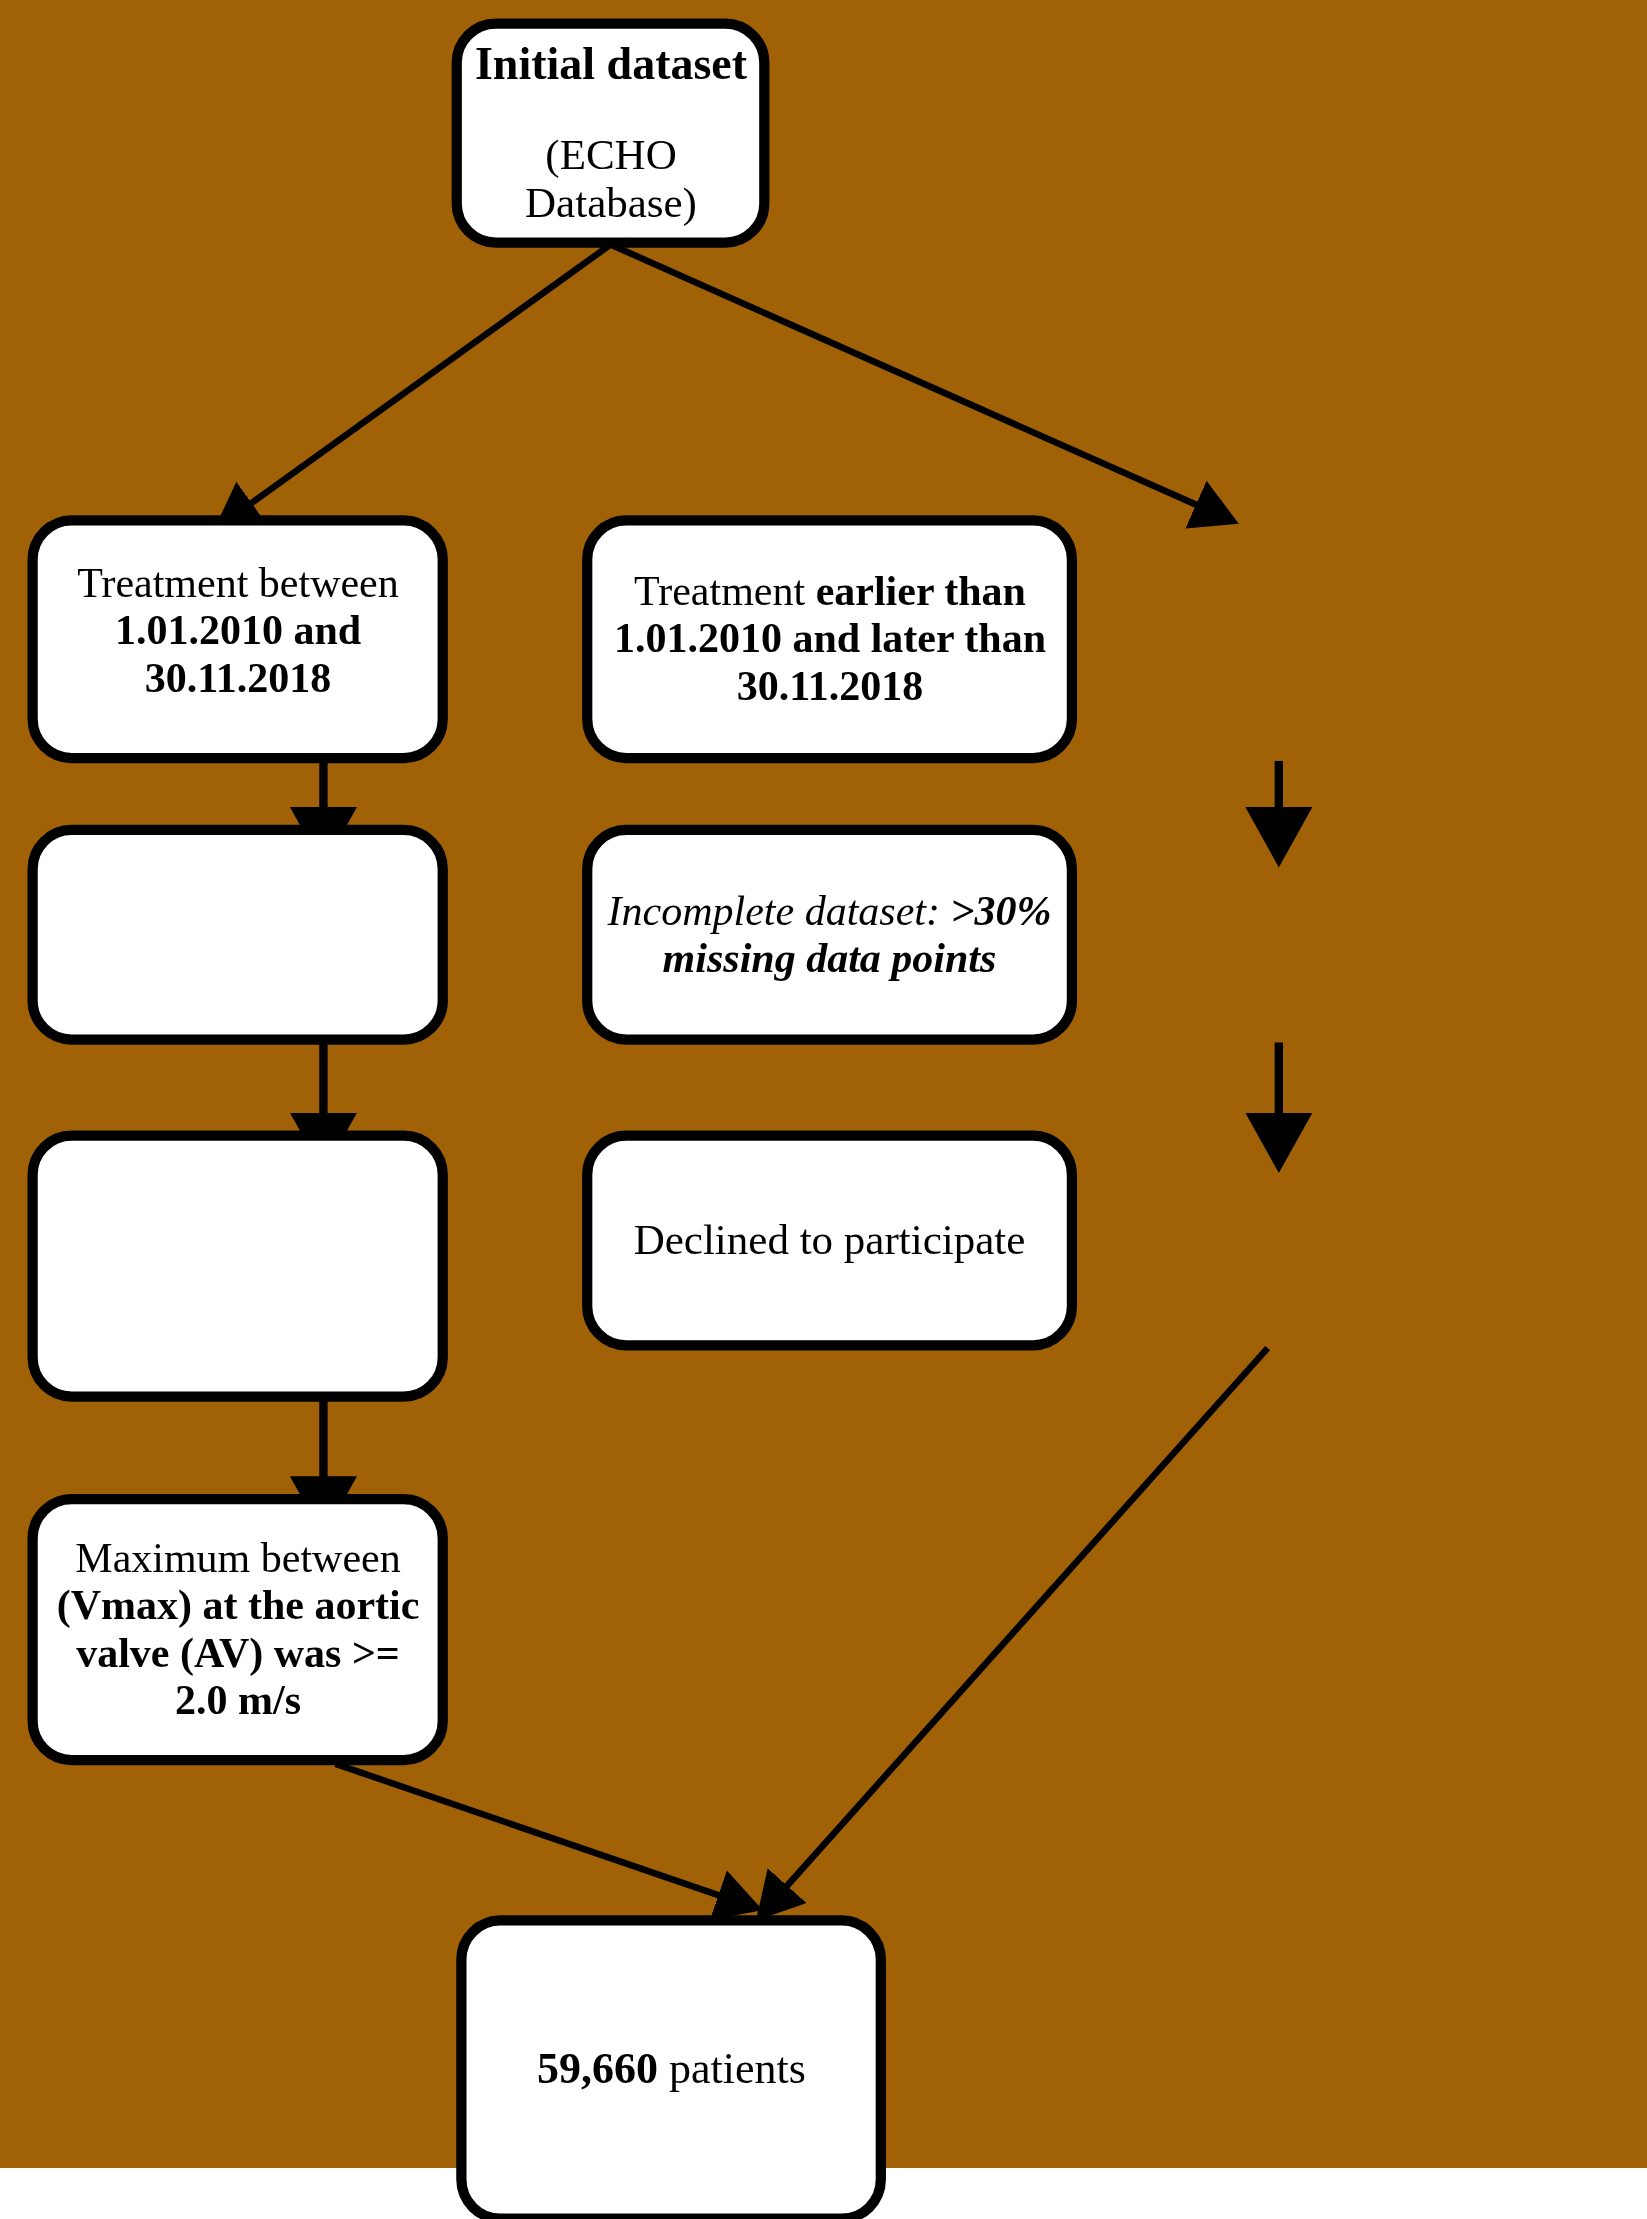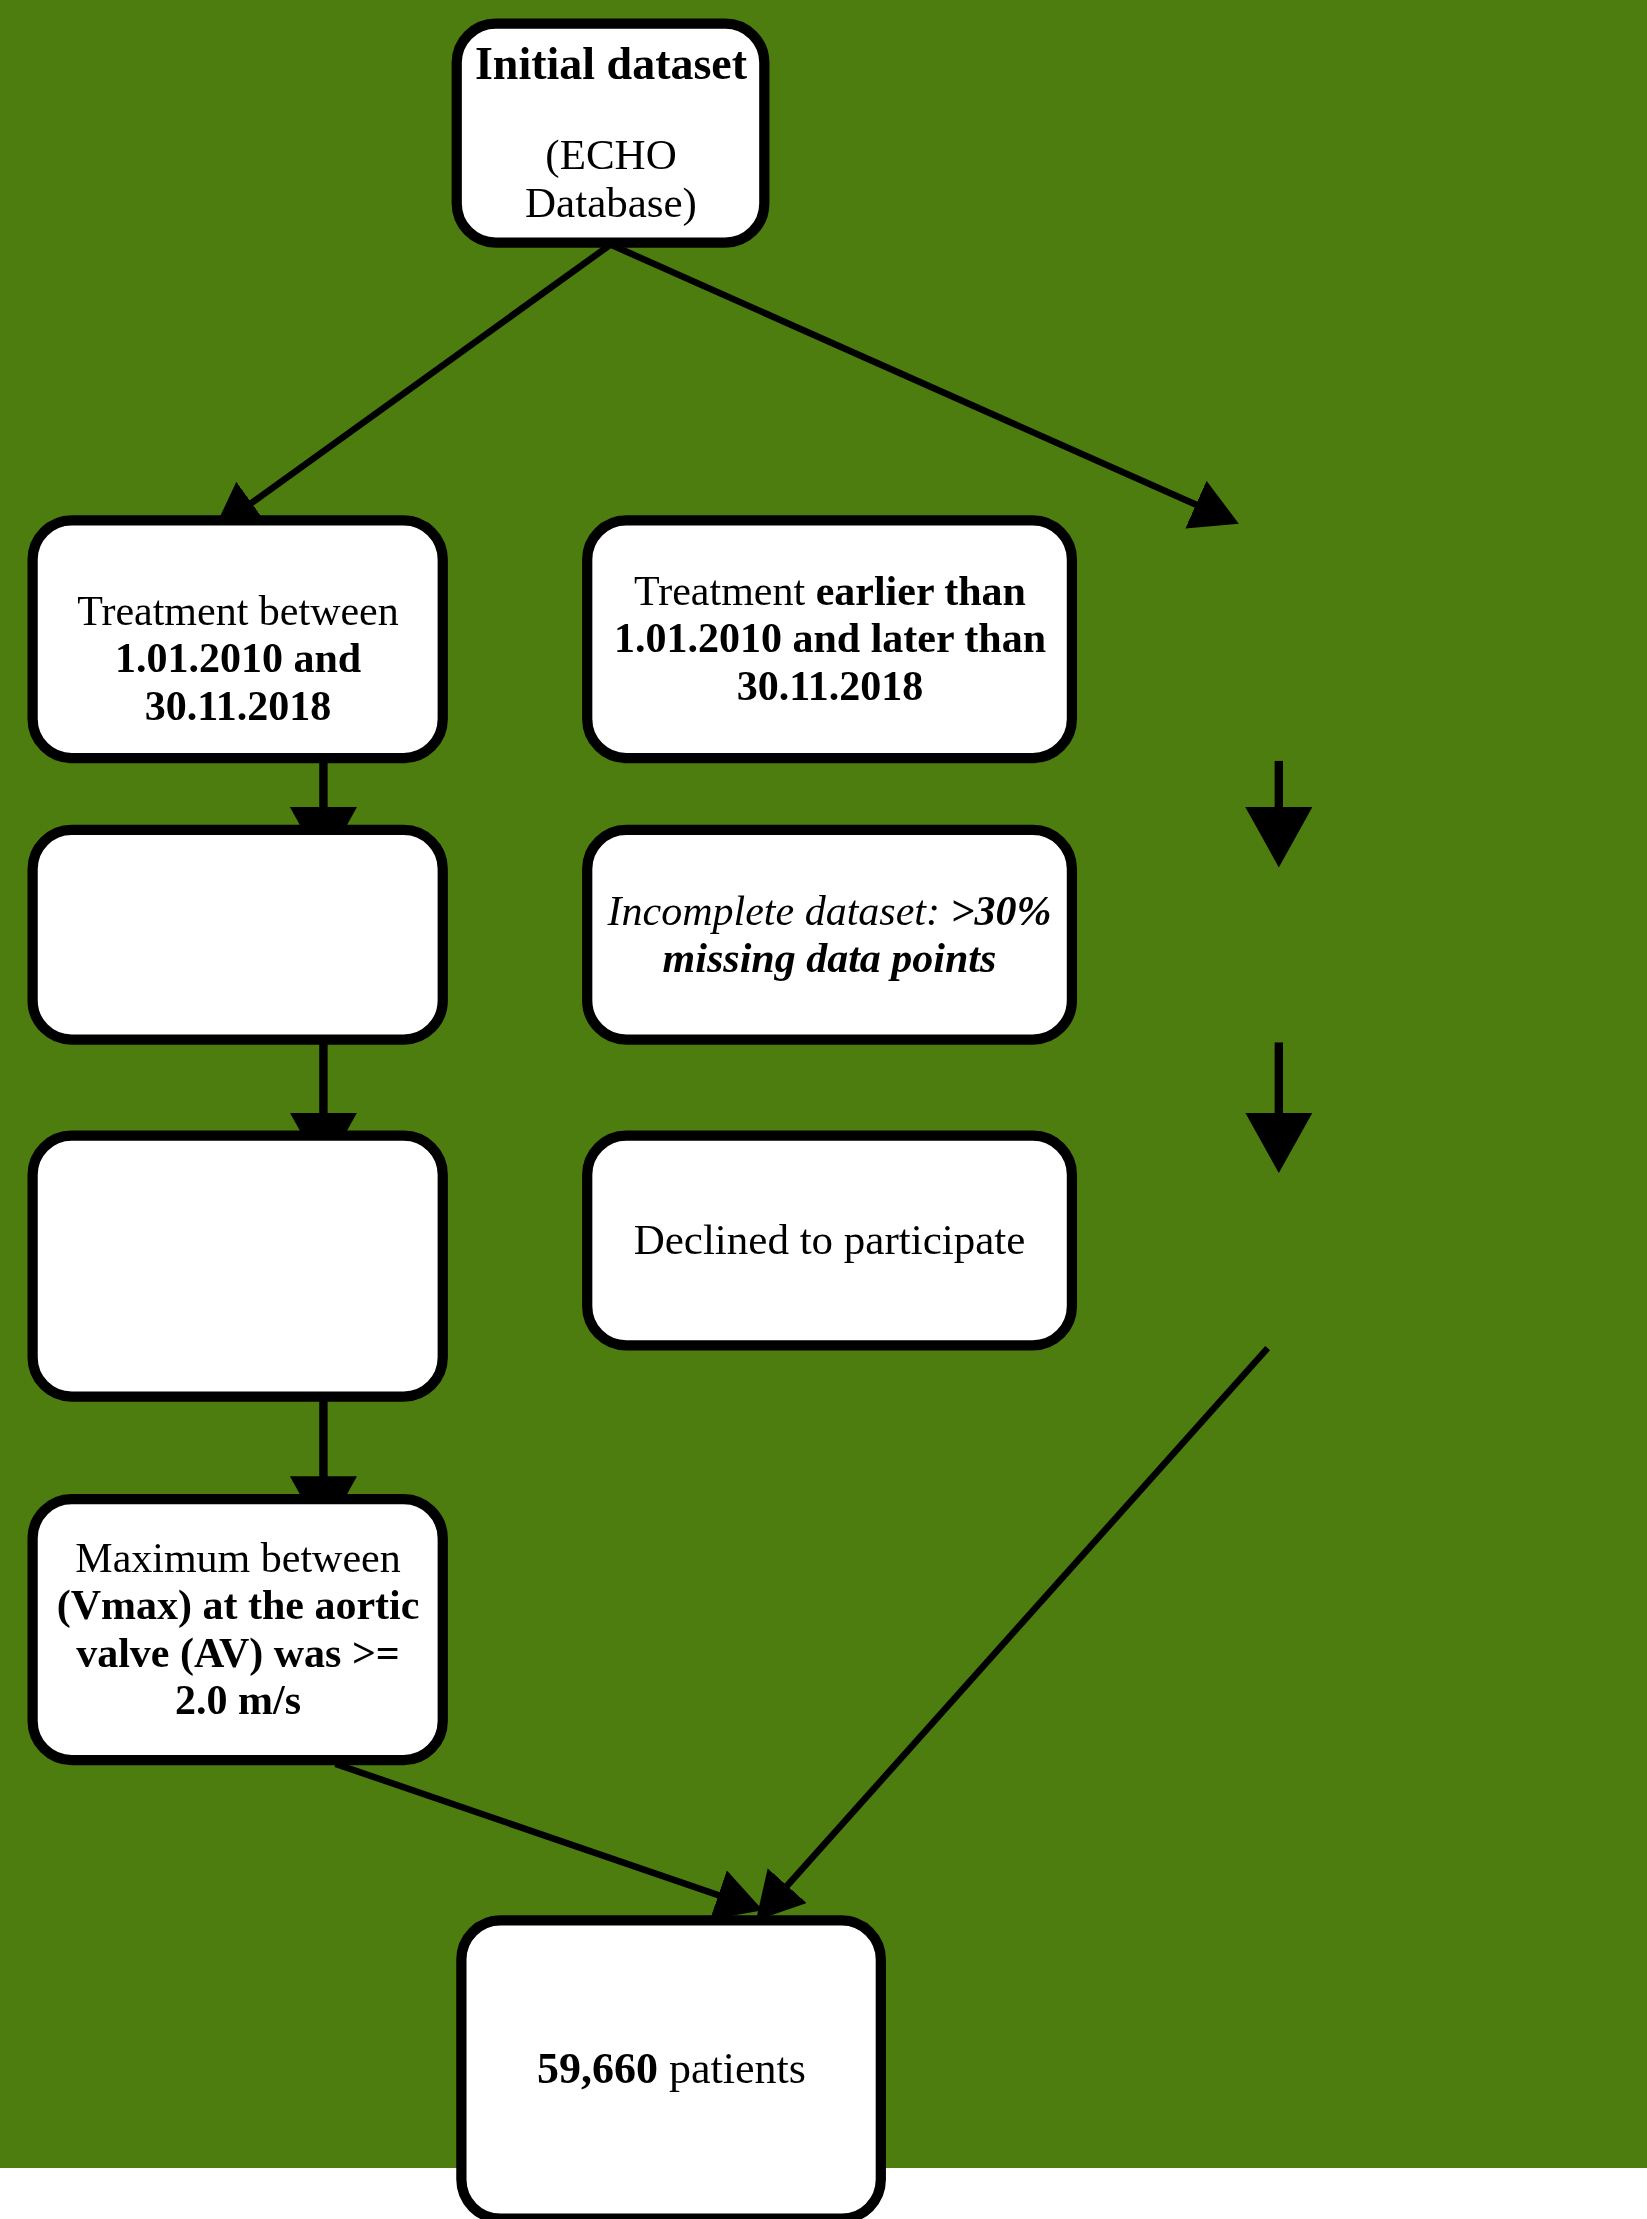--- a/index.html
+++ b/index.html
@@ -10,21 +10,21 @@
   body {
     width: 1647px;
     height: 2220px;
     overflow: hidden;
     font-family: "Liberation Serif", "DejaVu Serif", serif;
   }
   #flowchart-root {
     position: relative;
     width: 1647px;
     height: 2168px;
-    background: #4d7c0f;
+    background: #a16207;
   }
   svg.layer {
     position: absolute;
     top: 0;
     left: 0;
     width: 1647px;
     height: 2220px;
   }
   .node-text {
     position: absolute;
@@ -88,21 +88,21 @@
     <rect x="495" y="2060" width="450" height="320" rx="42" ry="42" fill="#fff" stroke="#000" stroke-width="11"></rect>
   </svg>
 
   <div class="node-text t-initial" style="left:457px; top:23px; width:308px; height:219px;">
     <span>
       <span class="ttl">Initial dataset</span>
       <span class="sub">(ECHO Database)</span>
     </span>
   </div>
 
-  <div class="node-text t-left1" style="left:42px; top:540px; width:392px; height:238px;">
+  <div class="node-text t-left1" style="left:42px; top:512px; width:392px; height:238px;">
     <span>
       <span>Treatment between </span><b>1.01.2010 and 30.11.2018</b>
     </span>
   </div>
 
   <div class="node-text t-right1" style="left:597px; top:520px; width:466px; height:238px;">
     <span>
       <span>Treatment </span><b>earlier than 1.01.2010 and later than 30.11.2018</b>
     </span>
   </div>

